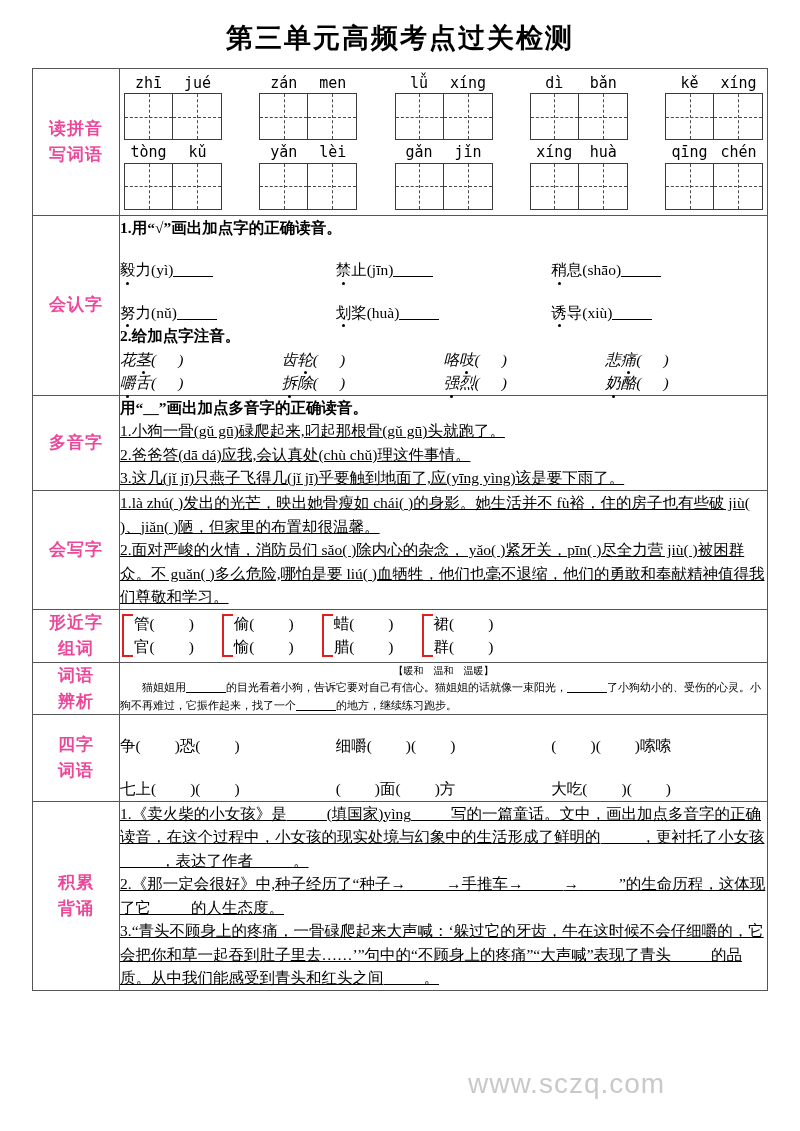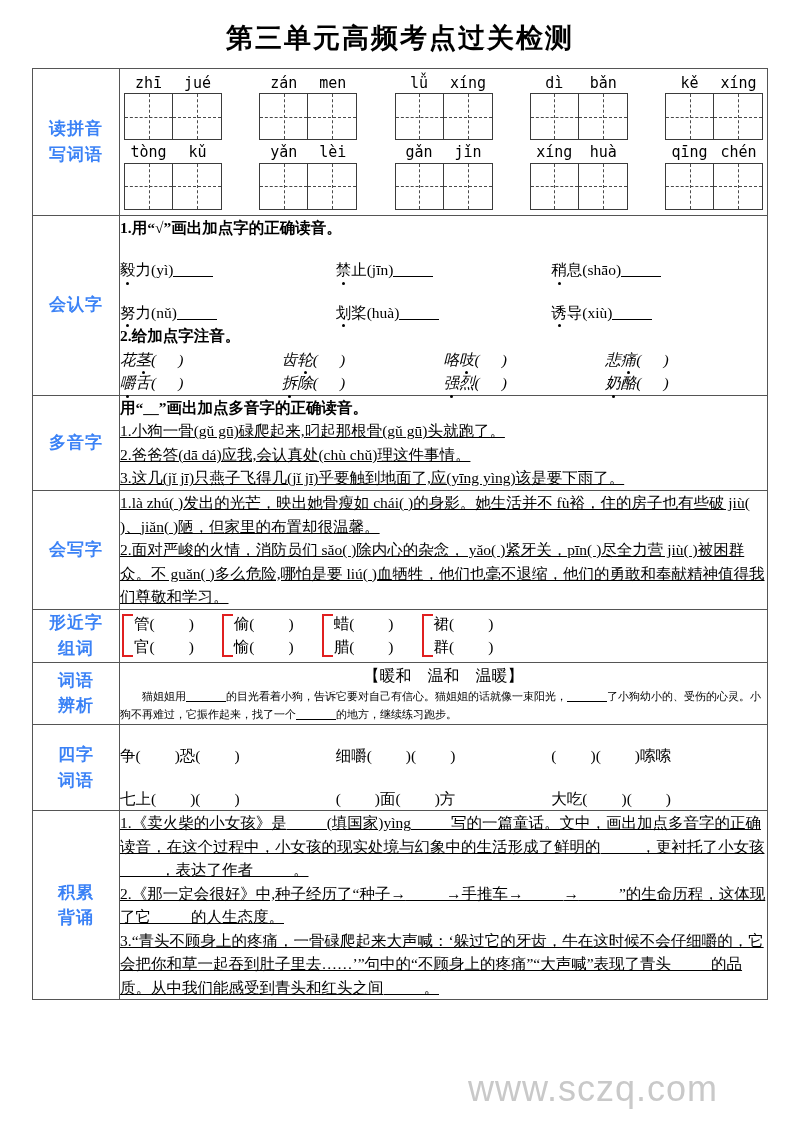--- a/index.html
+++ b/index.html
@@ -38,21 +38,21 @@
     table-layout: fixed;
   }
   table.sheet > tbody > tr > td {
     border: 1px solid #555;
     vertical-align: middle;
     padding: 0;
   }
   td.label {
     width: 86px;
     text-align: center;
-    color: #3b82f6;
+    color: #ec4899;
     font-weight: bold;
     font-size: 17px;
     line-height: 1.5;
     letter-spacing: 1px;
     font-family: "Liberation Sans", "DejaVu Sans", sans-serif;
   }
   td.label .lab-line { display: block; }
   td.content {
     padding: 3px 6px 4px 6px;
     font-size: 15.5px;
@@ -153,29 +153,29 @@
   .xjz-items { display: flex; flex-direction: column; }
   .xjz-items div {
     font-size: 15.5px;
     line-height: 1.52;
     white-space: nowrap;
   }
   .paren-gap { display: inline-block; width: 34px; }
   .paren-gap-sm { display: inline-block; width: 22px; }
 
   
-  .cb-head { text-align: center; font-size: 16px; line-height: 1.6; }
+  .cb-head { text-align: center; font-size: 10px; line-height: 1.6; }
   .cb-body { text-indent: 2em; font-size: 11px; line-height: 1.62; }
 
   
   .watermark {
     position: absolute;
     left: 468px;
     top: 1068px;
-    font-size: 36px;
+    font-size: 28px;
     letter-spacing: 1px;
     color: #c9c9c9;
     font-family: "Liberation Sans", "DejaVu Sans", sans-serif;
     pointer-events: none;
     white-space: nowrap;
   }
 </style>
 </head>
 <body>
 

